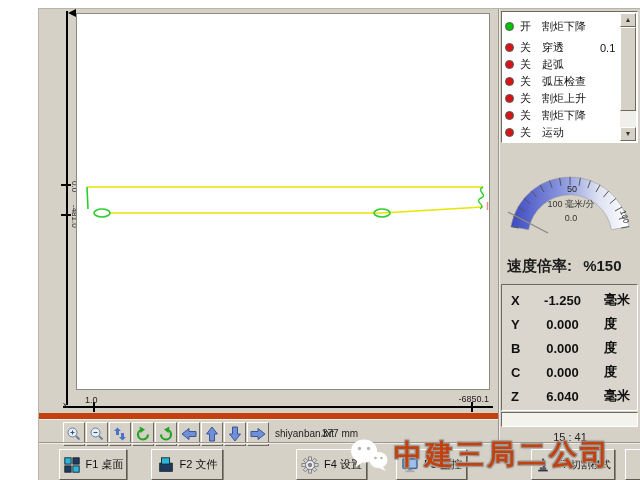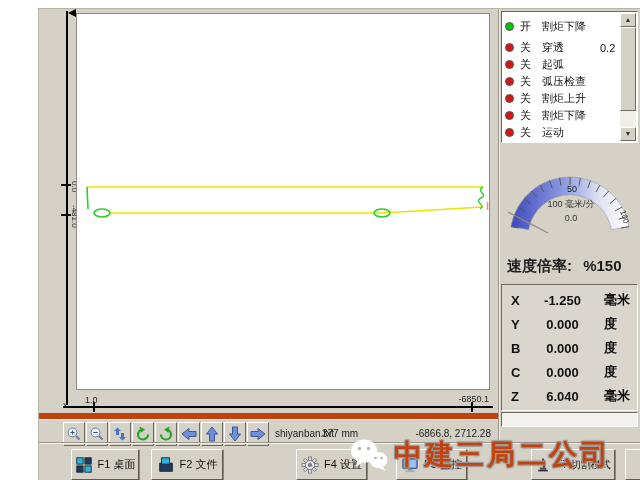--- a/index.html
+++ b/index.html
@@ -202,38 +202,37 @@
         <polygon points="1,8 8,2.5 8,5.5 15,5.5 15,10.5 8,10.5 8,13.5" fill="#6f8fd8" stroke="#3a5694" transform="rotate(-90 8 8)"></polygon>
       </svg>
     </div>
     <div class="tbtn" style="left:208px;">
       <svg width="16" height="16" viewBox="0 0 16 16">
         <polygon points="1,8 8,2.5 8,5.5 15,5.5 15,10.5 8,10.5 8,13.5" fill="#6f8fd8" stroke="#3a5694" transform="rotate(180 8 8)"></polygon>
       </svg>
     </div>
     <span class="sb-text" style="left:236px; top:9px;">shiyanban.txt</span>
     <span class="sb-text" style="left:283px; top:9px;">377 mm</span>
-    <span class="sb-text" style="left:330px; top:9px; width:122px; text-align:right;">-6866.8, 2712.28</span>
   </div>
 
   <div class="rpanel">
 
     <div class="listbox">
       <div style="padding-top:2px; padding-right:17px;">
         <div class="srow first">
           <span class="led led-on"></span>
           <span class="sstate">开</span>
           <span class="slabel">割炬下降</span>
           <span class="svalue"></span>
         </div>
         <div class="srow">
           <span class="led led-off"></span>
           <span class="sstate">关</span>
           <span class="slabel">穿透</span>
-          <span class="svalue">0.2</span>
+          <span class="svalue">0.1</span>
         </div>
         <div class="srow">
           <span class="led led-off"></span>
           <span class="sstate">关</span>
           <span class="slabel">起弧</span>
           <span class="svalue"></span>
         </div>
         <div class="srow">
           <span class="led led-off"></span>
           <span class="sstate">关</span>
@@ -311,24 +310,25 @@
         <span class="cunit">度</span>
       </div>
       <div class="crow">
         <span class="caxis">Z</span>
         <span class="cval">6.040</span>
         <span class="cunit">毫米</span>
       </div>
     </div>
 
     <div class="minibox"></div>
+    <div class="clock">15 : 41</div>
   </div>
 
   <div class="frow">
-    <div class="fbtn" style="left:32px; width:68px;">
+    <div class="fbtn" style="left:20px; width:68px;">
       <svg width="18" height="18" viewBox="0 0 20 20">
         <rect x="2" y="2" width="7" height="7" fill="#2ab6d9" stroke="#16262e"></rect>
         <rect x="11" y="2" width="7" height="7" fill="#1e3a5f" stroke="#16262e"></rect>
         <rect x="2" y="11" width="7" height="7" fill="#1e3a5f" stroke="#16262e"></rect>
         <rect x="11" y="11" width="7" height="7" fill="#2ab6d9" stroke="#16262e"></rect>
       </svg>
       <span>F1 桌面</span>
     </div>
     <div class="fbtn" style="left:112px; width:72px;">
       <svg width="18" height="18" viewBox="0 0 20 20">

